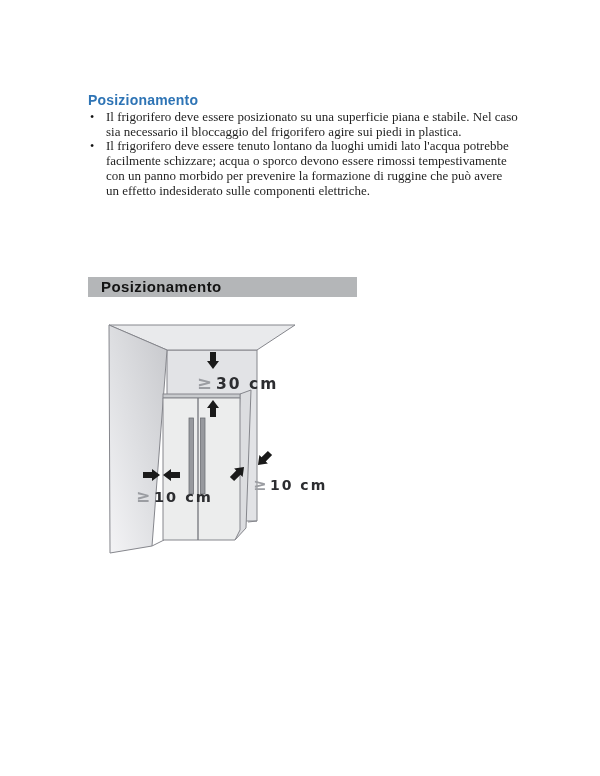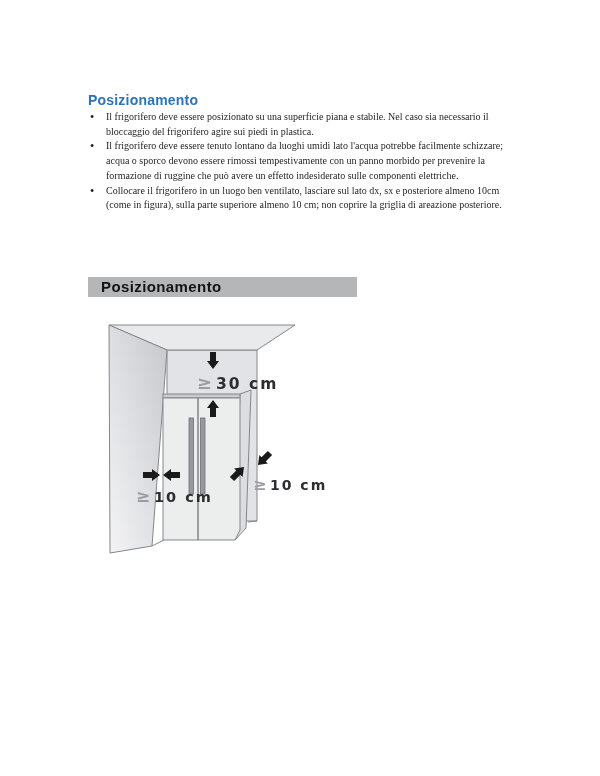--- a/index.html
+++ b/index.html
@@ -8,21 +8,21 @@
     font-family:"Liberation Serif",serif;
   }
   #heading{
     position:absolute;left:88px;top:92px;width:430px;
     font-family:"Liberation Sans",sans-serif;
     font-size:14px;font-weight:bold;color:#2e74b5;letter-spacing:.2px;
   }
   #bullets{
     position:absolute;left:88px;top:110px;width:430px;margin:0;padding:0;
     list-style:none;
-    font-size:10px;line-height:14.7px;color:#1f1f1f;
+    font-size:13px;line-height:14.7px;color:#1f1f1f;
   }
   #bullets li{position:relative;padding-left:18px;margin:0;}
   #bullets li::before{
     content:"\2022";position:absolute;left:2px;top:0;
     font-size:12px;color:#111;
   }
   #figure-banner{
     position:absolute;left:88px;top:277px;width:269px;height:20px;
     background:#b4b6b8;
     font-family:"Liberation Sans",sans-serif;
@@ -36,21 +36,20 @@
 </head>
 <body>
 
 <div id="page">
 
   <div id="heading">Posizionamento</div>
 
   <ul id="bullets">
     <li>Il frigorifero deve essere posizionato su una superficie piana e stabile. Nel caso sia necessario il bloccaggio del frigorifero agire sui piedi in plastica.</li>
     <li>Il frigorifero deve essere tenuto lontano da luoghi umidi lato l'acqua potrebbe facilmente schizzare; acqua o sporco devono essere rimossi tempestivamente con un panno morbido per prevenire la formazione di ruggine che può avere un effetto indesiderato sulle componenti elettriche.</li>
-    <li>Collocare il frigorifero in un luogo ben ventilato, lasciare sul lato dx,  sx  e posteriore almeno 10cm (come in figura), sulla parte superiore almeno 10 cm; non coprire la griglia di areazione posteriore.</li>
   </ul>
 
   <div id="figure-banner">Posizionamento</div>
 
   <svg id="diagram" viewBox="0 0 240 280" xmlns="http://www.w3.org/2000/svg">
     <defs>
       <linearGradient id="wallGrad" x1="1" y1="0" x2="0" y2="1">
         <stop offset="0" stop-color="#c7c8cc"></stop>
         <stop offset="0.55" stop-color="#dfe0e3"></stop>
         <stop offset="1" stop-color="#f4f4f6"></stop>

